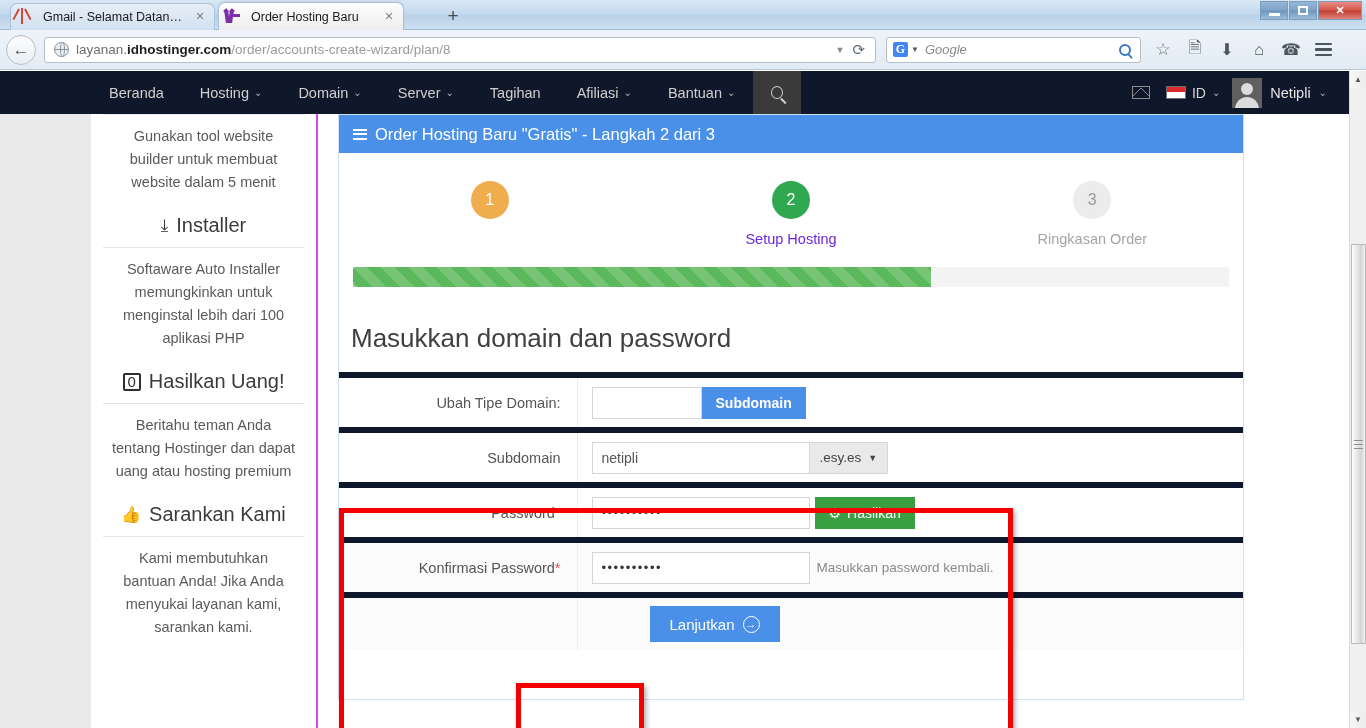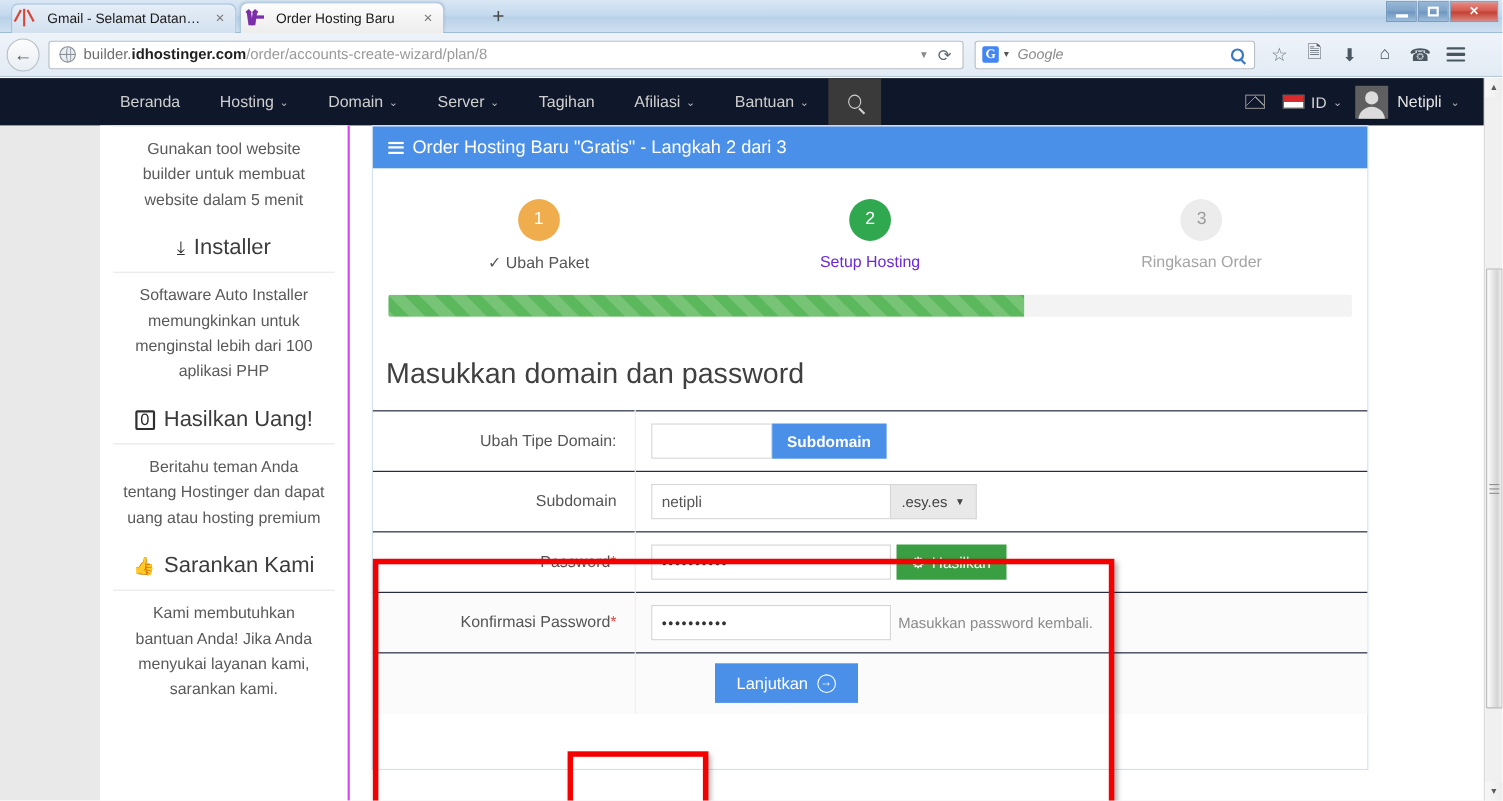--- a/index.html
+++ b/index.html
@@ -241,21 +241,21 @@
       transparent 75%, transparent);
     background-size: 28px 28px;
   }
 
   #formtitle {
     font-size: 26px; color: #404040; font-weight: normal;
     padding: 36px 0 18px 12px;
   }
 
   #formtable { width: 100%; border-collapse: collapse; }
-  #formtable tr { border-top: 1px solid #0f172a; }
+  #formtable tr { border-top: 6px solid #0f172a; }
   #formtable td { vertical-align: middle; height: 55px; }
   .lbl-cell {
     width: 238px; text-align: right; padding-right: 16px;
     font-size: 14.5px; color: #555555; border-right: 1px solid #ededed;
   }
   .req { color: #d9534f; }
   .fld-cell { padding-left: 14px; }
   .row-alt { background: #fbfbfb; }
 
   .inp {
@@ -359,21 +359,21 @@
         </div>
       <div class="winbtn close">✕</div>
     </div>
   </div>
 
   <div id="navbar">
     <div id="backbtn">←</div>
 
     <div id="urlbar">
       <span class="globe"></span>
-      <span id="urltext"><span class="pre">builder.</span><b>idhostinger.com</b><span>/order/accounts-create-wizard/plan/8</span></span>
+      <span id="urltext"><span class="pre">layanan.</span><b>idhostinger.com</b><span>/order/accounts-create-wizard/plan/8</span></span>
       <span class="urlcaret">▼</span>
       <span class="reload">⟳</span>
     </div>
 
     <div id="searchbar">
       <span class="gicon">G</span>
       <span class="gcaret">▼</span>
       <span id="searchph">Google</span>
       <span class="magnifier"></span>
     </div>
@@ -476,21 +476,20 @@
             <i></i>
             <i></i>
             <i></i>
           </span>
         <span>Order Hosting Baru "Gratis" - Langkah 2 dari 3</span>
       </div>
 
       <div id="steps">
         <div class="step s1">
           <div class="step-circle" style="background: rgb(240, 173, 78);">1</div>
-          <div class="step-label"><span class="check">✓</span><span>Ubah Paket</span></div>
         </div>
         <div class="step s2">
           <div class="step-circle" style="background: rgb(47, 168, 79);">2</div>
           <div class="step-label">Setup Hosting</div>
         </div>
         <div class="step s3">
           <div class="step-circle" style="background: rgb(236, 236, 236);">3</div>
           <div class="step-label">Ringkasan Order</div>
         </div>
       </div>

